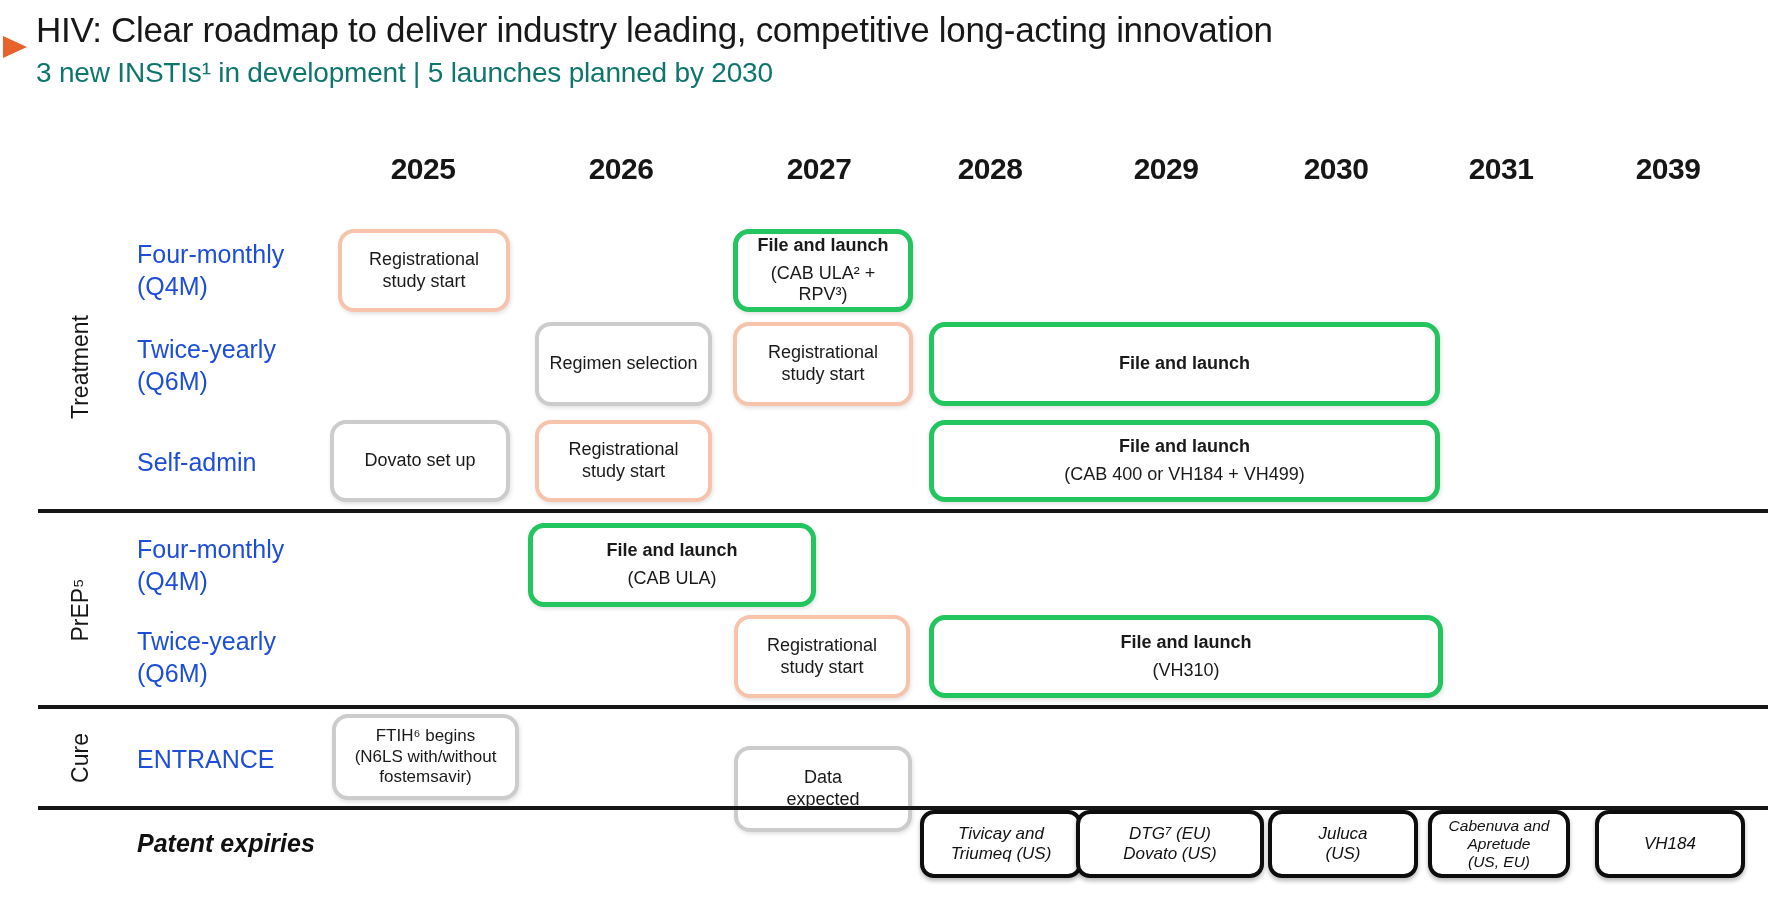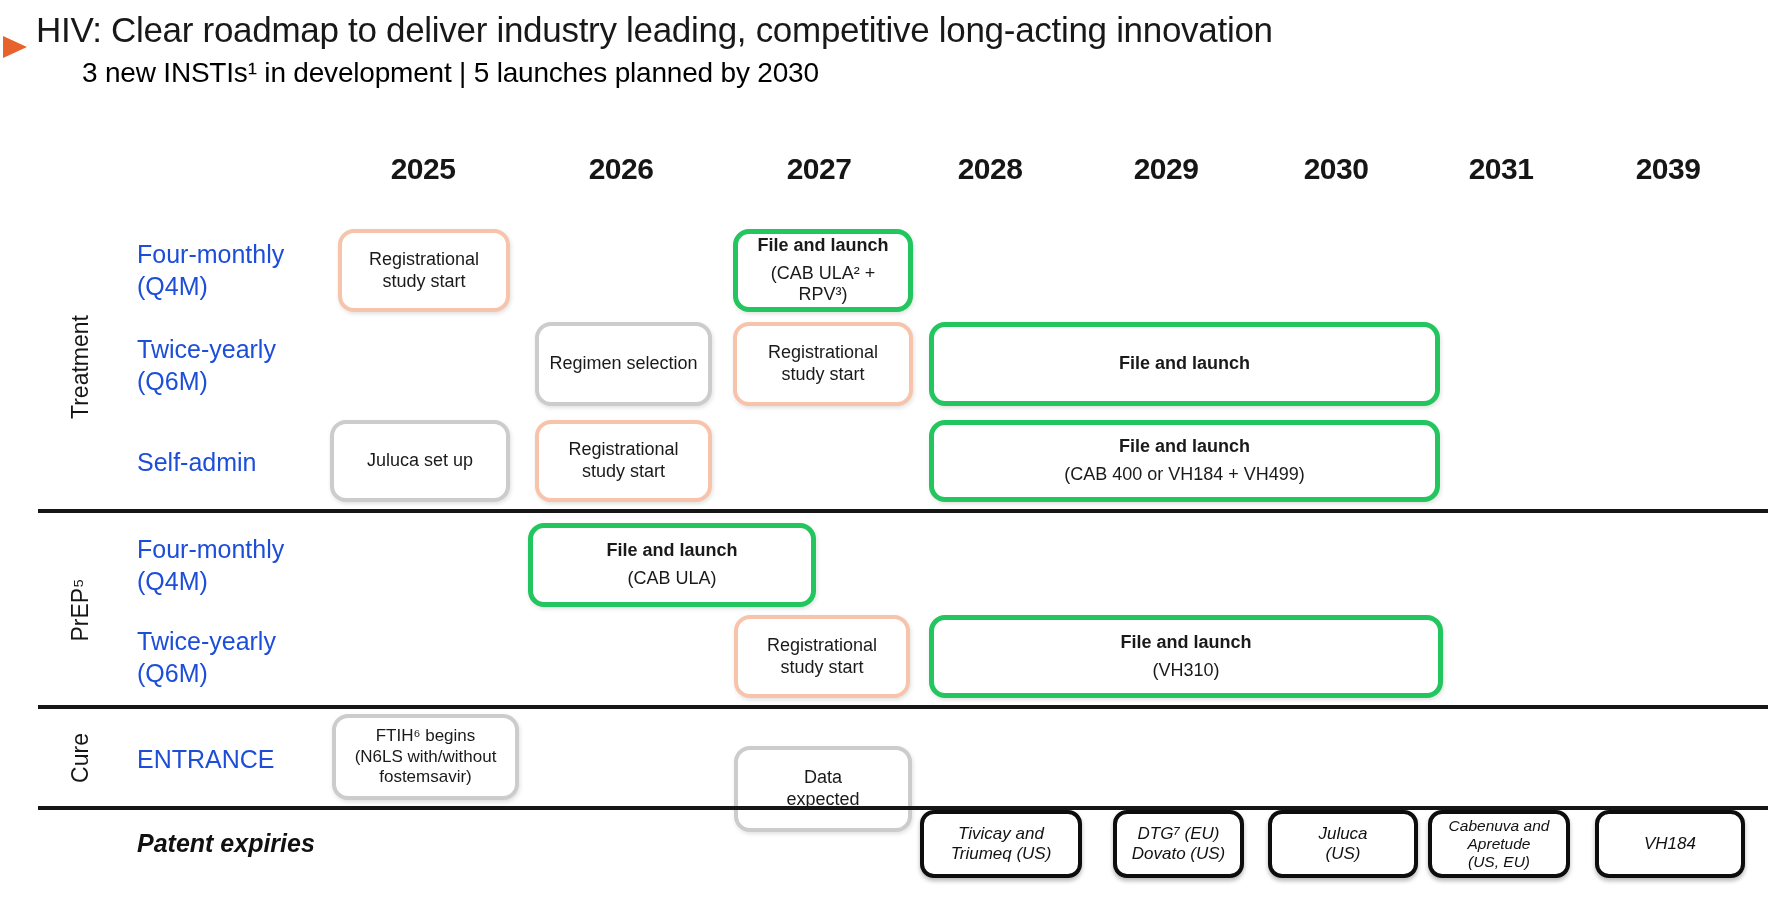--- a/index.html
+++ b/index.html
@@ -8,21 +8,21 @@
     font-family:"Liberation Sans","DejaVu Sans",sans-serif;color:#1a1a1a;
     overflow:hidden;
   }
   
   .title-arrow{
     position:absolute;left:3px;top:36px;width:0;height:0;
     border-top:11px solid transparent;border-bottom:11px solid transparent;
     border-left:24px solid #e8622c;
   }
   .page-title{position:absolute;left:36px;top:10px;font-size:35px;letter-spacing:-0.3px;color:#181818;white-space:nowrap;}
-  .page-subtitle{position:absolute;left:36px;top:57px;font-size:28px;letter-spacing:-0.2px;color:#000000;white-space:nowrap;margin-left:46px;}
+  .page-subtitle{position:absolute;left:36px;top:57px;font-size:28px;letter-spacing:-0.2px;color:#0f766e;white-space:nowrap;}
   
   .year{
     position:absolute;top:152px;transform:translateX(-50%);
     font-size:30px;font-weight:700;letter-spacing:-0.5px;color:#161616;
   }
   
   .group-label{
     position:absolute;transform:translate(-50%,-50%) rotate(-90deg);
     font-size:23px;color:#161616;white-space:nowrap;
   }
@@ -102,21 +102,21 @@
 </div>
 <div class="box peach" style="left:733px;top:322px;width:180px;height:84px">
   <div class="box-text">Registrational
 study start</div>
 </div>
 <div class="box orange" style="left:929px;top:322px;width:511px;height:84px">
   <div class="box-title">File and launch</div>
 </div>
 
 <div class="box gray" style="left:330px;top:420px;width:180px;height:82px">
-  <div class="box-text">Juluca set up</div>
+  <div class="box-text">Dovato set up</div>
 </div>
 <div class="box peach" style="left:535px;top:420px;width:177px;height:82px">
   <div class="box-text">Registrational
 study start</div>
 </div>
 <div class="box orange" style="left:929px;top:420px;width:511px;height:82px">
   <div class="box-title">File and launch</div>
   <div class="box-detail">(CAB 400 or VH184 + VH499)</div>
 </div>
 
@@ -146,20 +146,20 @@
 <div class="box gray" style="left:734px;top:746px;width:178px;height:86px">
   <div class="box-text">Data
 expected</div>
 </div>
 
 <div class="divider" style="top:806px"></div>
 
 <div class="patent-label">Patent expiries</div>
 <div class="patent" style="left:920px;top:810px;width:162px;height:68px">Tivicay and
 Triumeq (US)</div>
-<div class="patent" style="left:1113px;top:810px;width:131px;height:68px">DTG⁷ (EU)
+<div class="patent" style="left:1076px;top:810px;width:188px;height:68px">DTG⁷ (EU)
 Dovato (US)</div>
 <div class="patent" style="left:1268px;top:810px;width:150px;height:68px">Juluca
 (US)</div>
 <div class="patent small" style="left:1428px;top:810px;width:142px;height:68px">Cabenuva and
 Apretude
 (US, EU)</div>
 <div class="patent" style="left:1595px;top:810px;width:150px;height:68px">VH184</div>
 
 </body></html>

